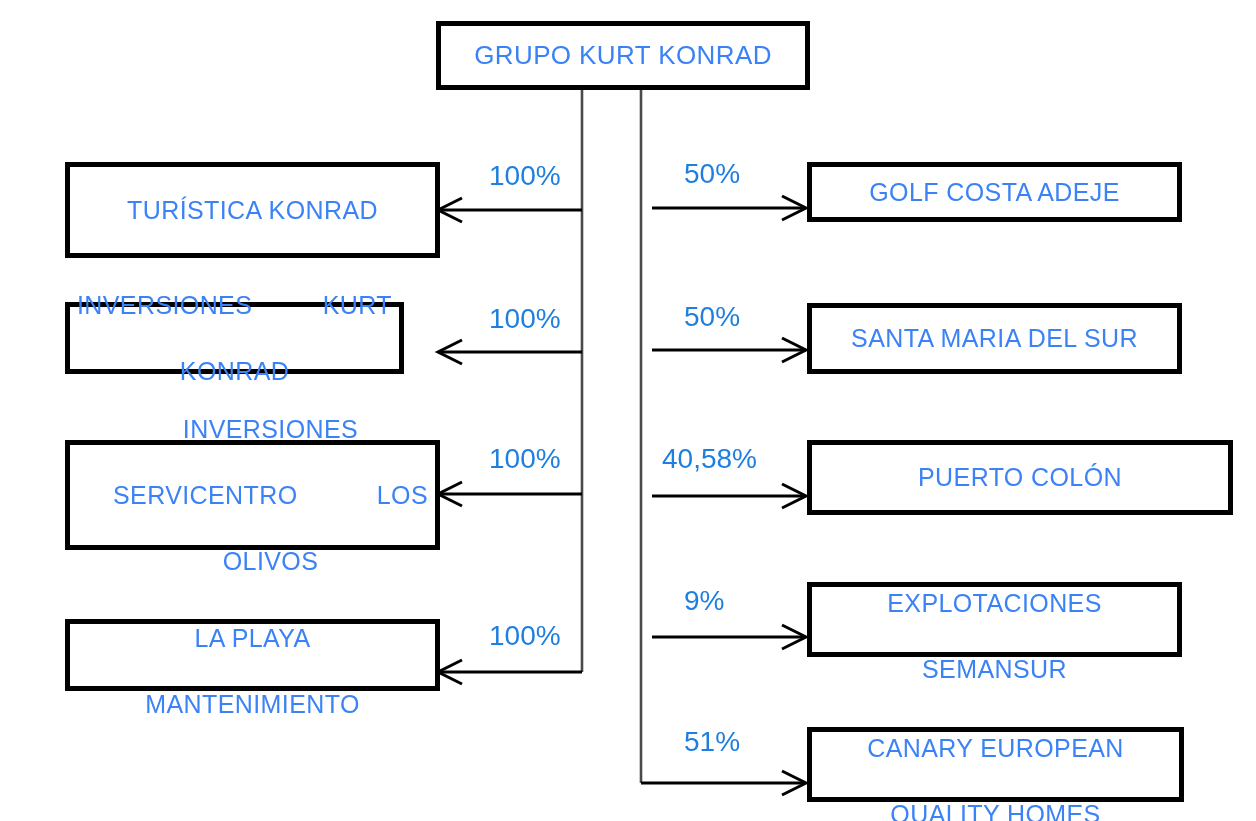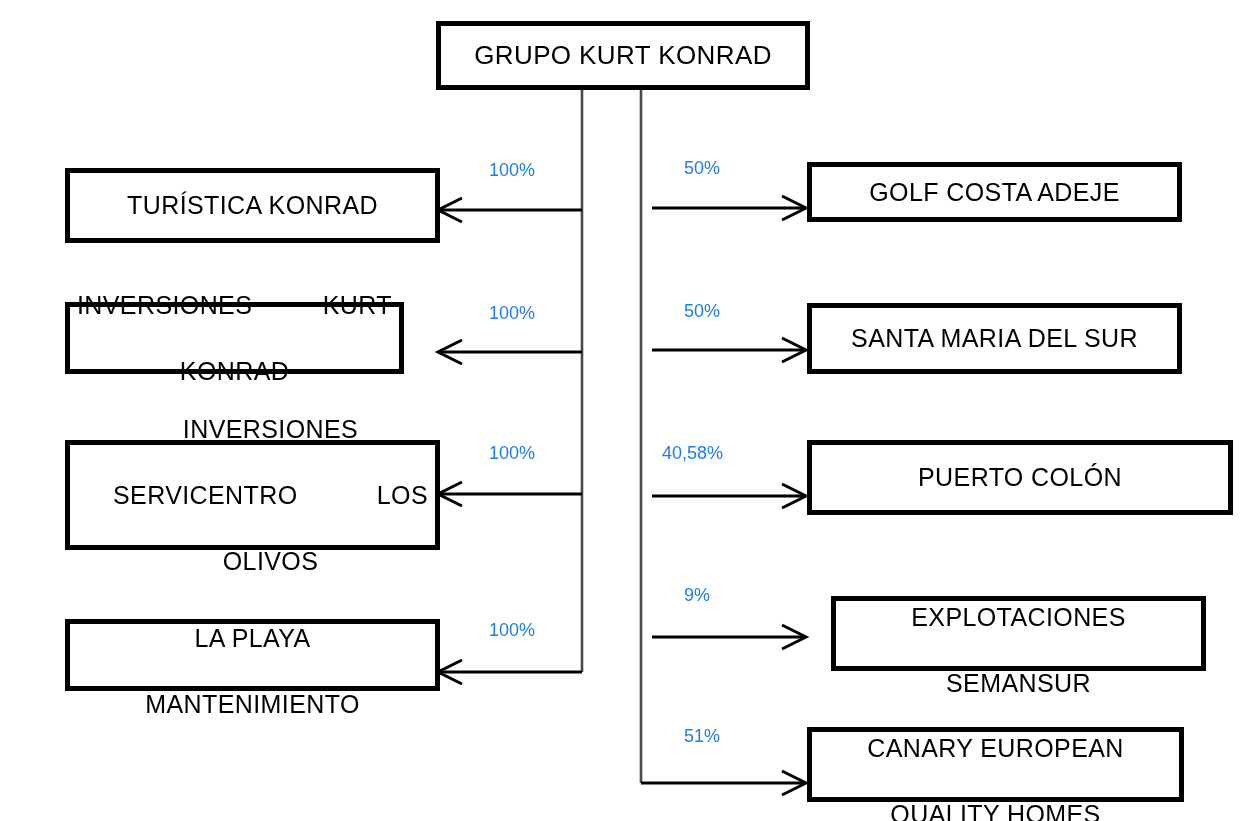--- a/index.html
+++ b/index.html
@@ -27,21 +27,21 @@
     pointer-events: none;
   }
   .node-box {
     position: absolute;
     box-sizing: border-box;
     border: 5px solid #000000;
     background: #ffffff;
     display: flex;
     align-items: center;
     justify-content: center;
-    color: #000000;
+    color: #3b82f6;
     font-size: 25px;
     letter-spacing: 0.4px;
     line-height: 1.32;
     z-index: 2;
   }
   .node-box .node-text {
     display: block;
     width: 100%;
     padding: 0 7px;
     box-sizing: border-box;
@@ -57,21 +57,21 @@
     text-align: justify;
     text-align-last: justify;
   }
   .align-justify .node-text .ctr-line {
     display: block;
     text-align: center;
   }
   .pct-label {
     position: absolute;
     color: #1f7fe0;
-    font-size: 18px;
+    font-size: 28px;
     white-space: nowrap;
     z-index: 3;
   }
   .root-box {
     font-size: 26px;
   }
 </style>
 </head>
 <body>
 
@@ -112,21 +112,21 @@
 
       <line x1="641" y1="783" x2="803" y2="783"></line>
       <polyline points="782,771 806,783 782,795" stroke-width="3"></polyline>
     </g>
   </svg>
 
   <div class="node-box root-box align-center" style="left:436px; top:21px; width:374px; height:69px;">
     <span class="node-text">GRUPO KURT KONRAD</span>
   </div>
 
-  <div class="node-box align-center" style="left:65px; top:168px; width:375px; height:75px;">
+  <div class="node-box align-center" style="left:65px; top:162px; width:375px; height:96px;">
     <span class="node-text">TURÍSTICA KONRAD</span>
   </div>
 
   <div class="node-box align-justify" style="left:65px; top:302px; width:339px; height:72px;">
     <span class="node-text">
       <span class="just-line">INVERSIONES            KURT</span>
       <span class="ctr-line">KONRAD</span>
     </span>
   </div>
 
@@ -150,21 +150,21 @@
   </div>
 
   <div class="node-box align-center" style="left:807px; top:303px; width:375px; height:71px;">
     <span class="node-text">SANTA MARIA DEL SUR</span>
   </div>
 
   <div class="node-box align-center" style="left:807px; top:440px; width:426px; height:75px;">
     <span class="node-text">PUERTO COLÓN</span>
   </div>
 
-  <div class="node-box align-center" style="left:807px; top:596px; width:375px; height:75px;margin-left:24px;">
+  <div class="node-box align-center" style="left:807px; top:582px; width:375px; height:75px;">
     <span class="node-text">
       <span>EXPLOTACIONES</span><br>
       <span>SEMANSUR</span>
     </span>
   </div>
 
   <div class="node-box align-center" style="left:807px; top:727px; width:377px; height:75px;">
     <span class="node-text">
       <span>CANARY EUROPEAN</span><br>
       <span>QUALITY HOMES</span>

